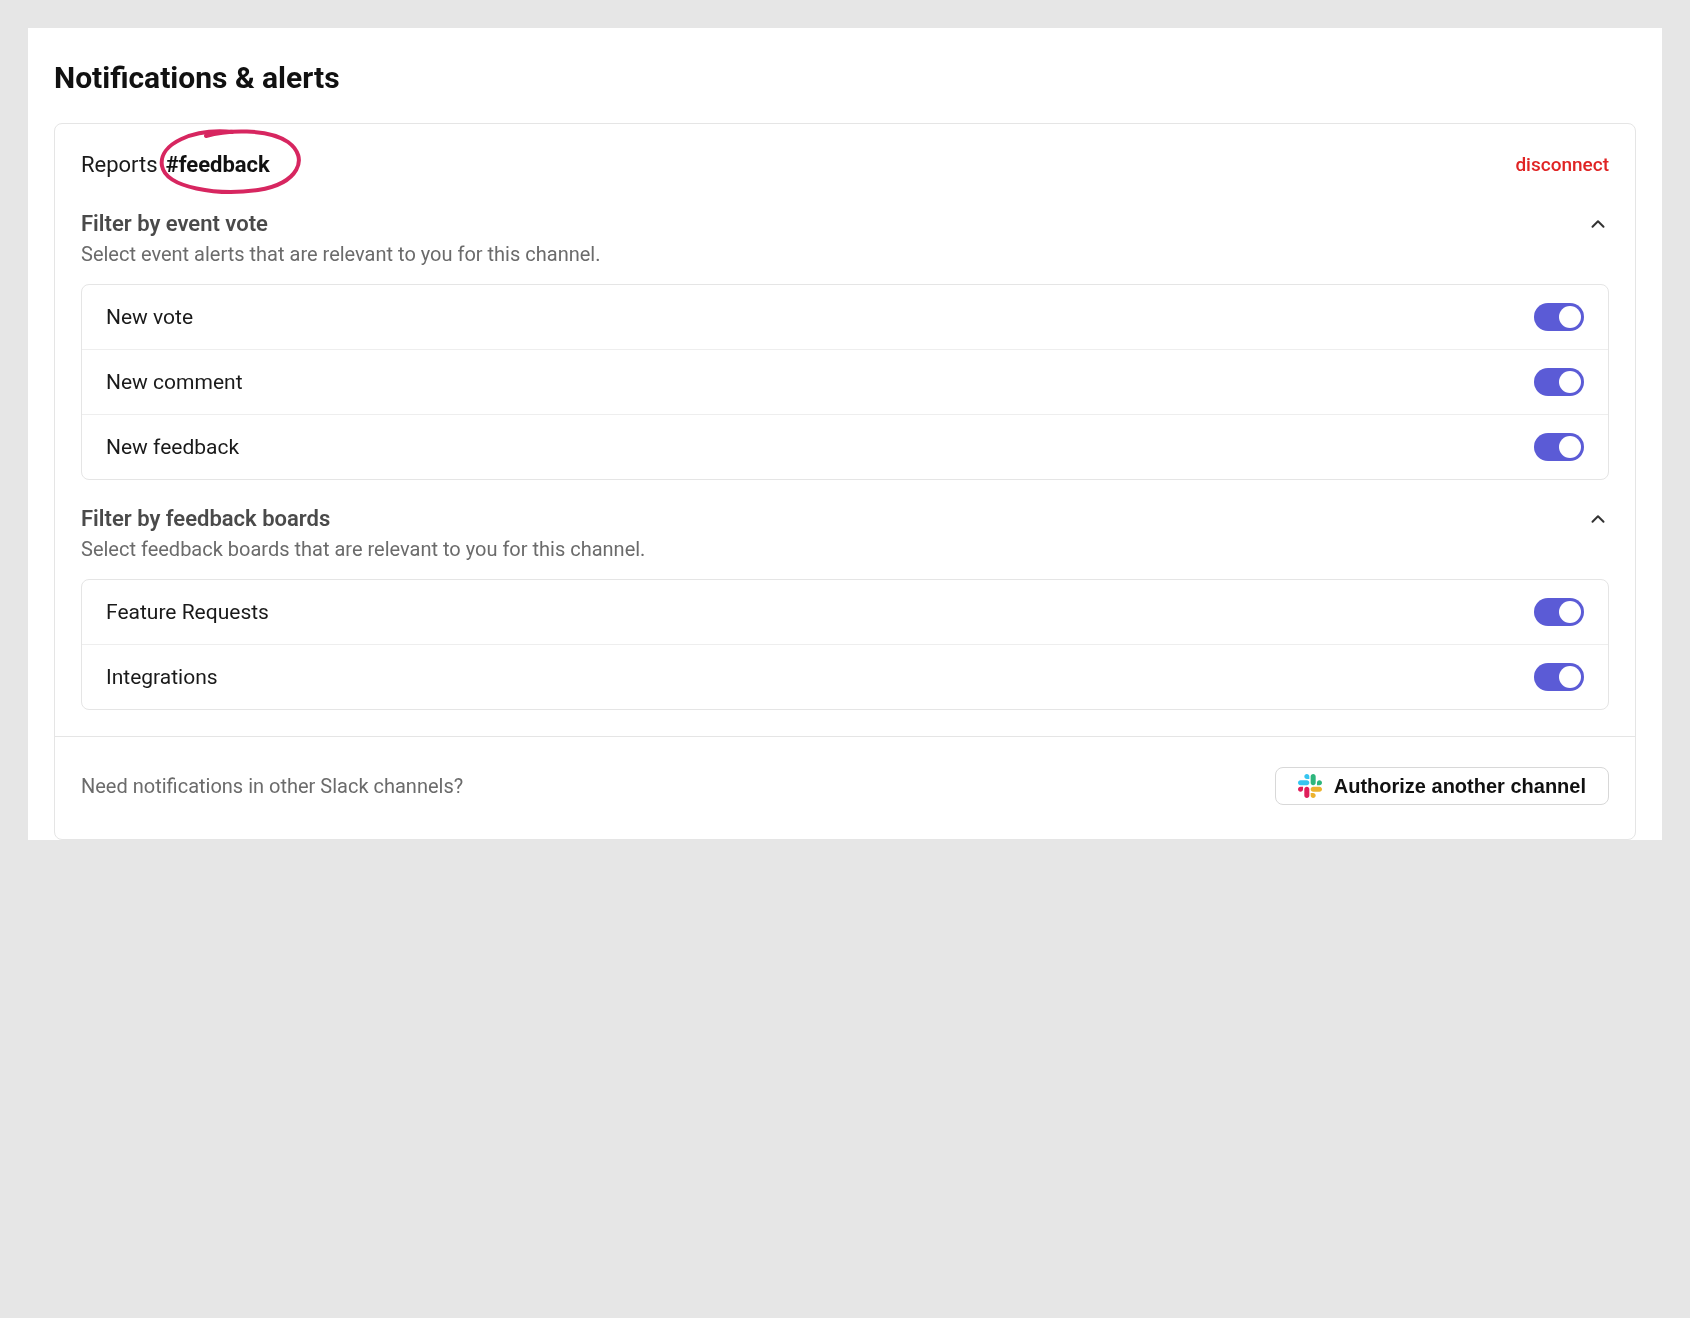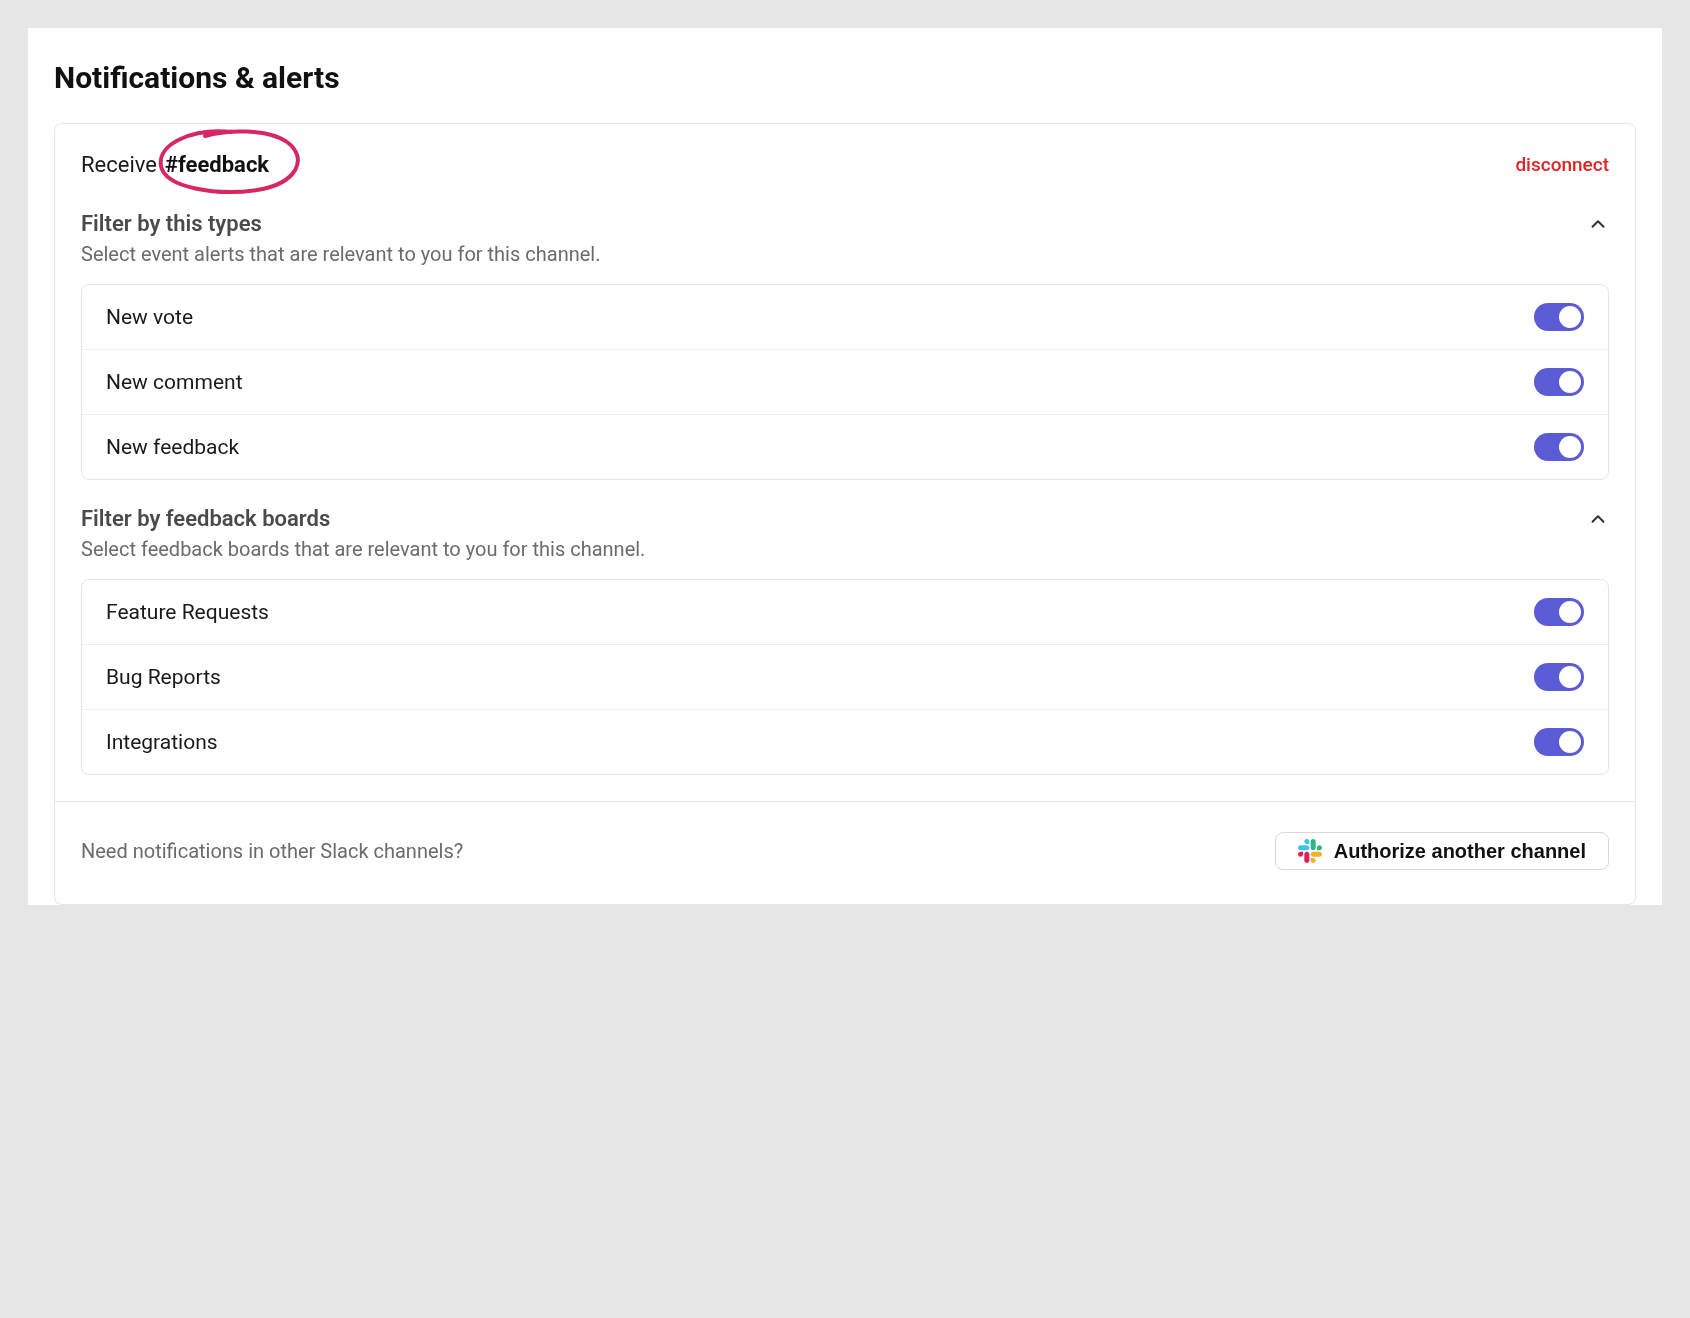--- a/index.html
+++ b/index.html
@@ -172,35 +172,35 @@
 <div class="page">
 
   <div class="page-header">
     <div class="page-title">Notifications &amp; alerts</div>
   </div>
 
   <div class="card">
 
     <div class="channel-row">
       <div class="channel-left">
-        <span class="channel-label">Receive</span>
+        <span class="channel-label">Reports</span>
         <span class="channel-name-wrap">
           <svg class="scribble" viewBox="0 0 170 80">
             <path d="M 85 10 C 45 6, 10 22, 14 44 C 18 66, 70 74, 110 68 C 150 62, 162 36, 140 20 C 120 6, 78 8, 58 14" stroke="#d72660" stroke-width="4" fill="none" stroke-linecap="round"></path>
           </svg>
           <span class="channel-name">#feedback</span>
         </span>
       </div>
       <span class="disconnect">disconnect</span>
     </div>
 
     <div class="section">
       <div class="section-head">
         <div>
-          <div class="section-title">Filter by this types</div>
+          <div class="section-title">Filter by event vote</div>
           <div class="section-desc">Select event alerts that are relevant to you for this channel.</div>
         </div>
         <svg class="chevron" viewBox="0 0 24 24">
             <path d="M6 15 L12 9 L18 15" stroke="#333" stroke-width="2.2" fill="none" stroke-linecap="round" stroke-linejoin="round"></path>
           </svg>
       </div>
       <div class="inner-card">
         <div class="row">
           <span class="row-label">New vote</span>
           <div class="toggle"></div>
@@ -222,24 +222,20 @@
           <div class="section-title">Filter by feedback boards</div>
           <div class="section-desc">Select feedback boards that are relevant to you for this channel.</div>
         </div>
         <svg class="chevron" viewBox="0 0 24 24">
             <path d="M6 15 L12 9 L18 15" stroke="#333" stroke-width="2.2" fill="none" stroke-linecap="round" stroke-linejoin="round"></path>
           </svg>
       </div>
       <div class="inner-card">
         <div class="row">
           <span class="row-label">Feature Requests</span>
-          <div class="toggle"></div>
-        </div>
-        <div class="row">
-          <span class="row-label">Bug Reports</span>
           <div class="toggle"></div>
         </div>
         <div class="row">
           <span class="row-label">Integrations</span>
           <div class="toggle"></div>
         </div>
       </div>
     </div>
 
     <div class="footer">

